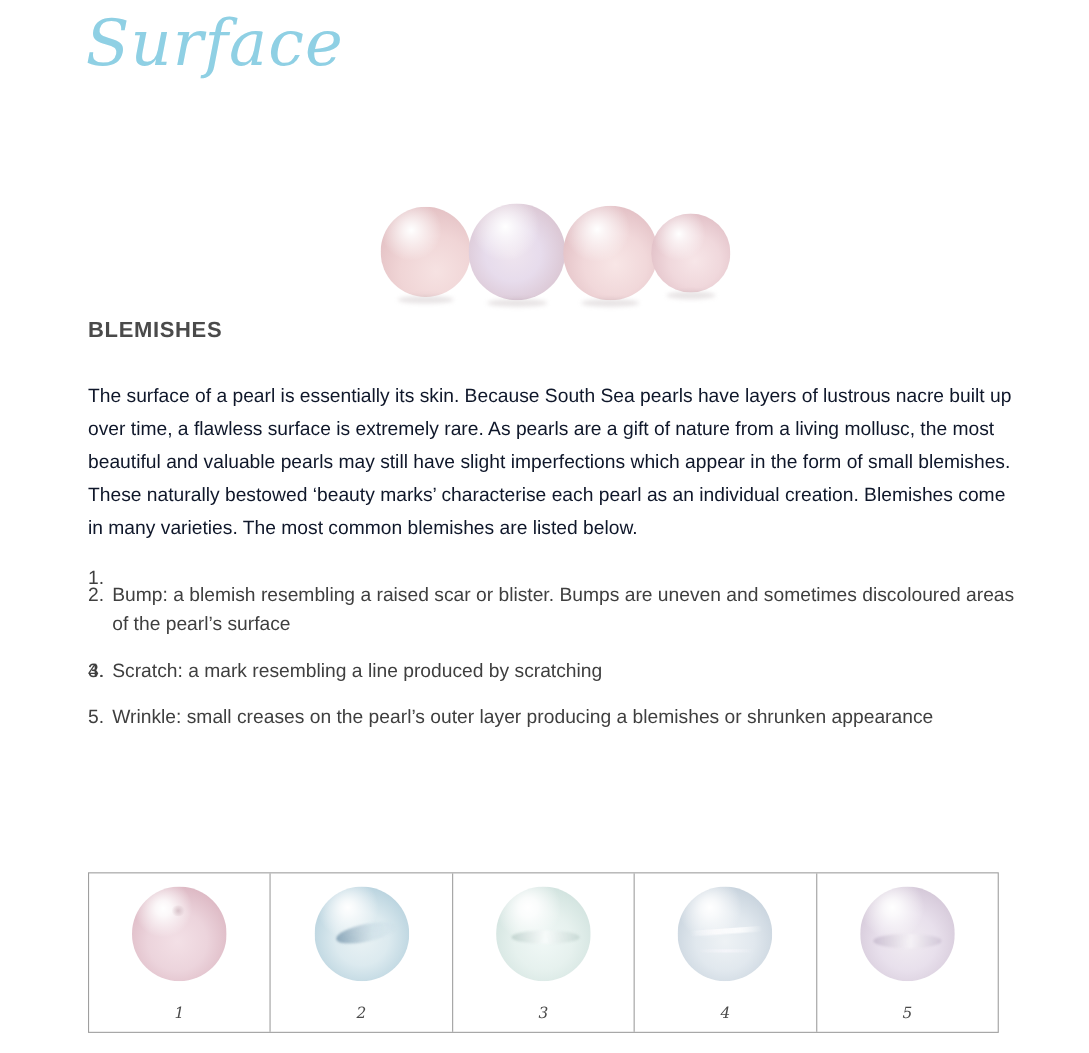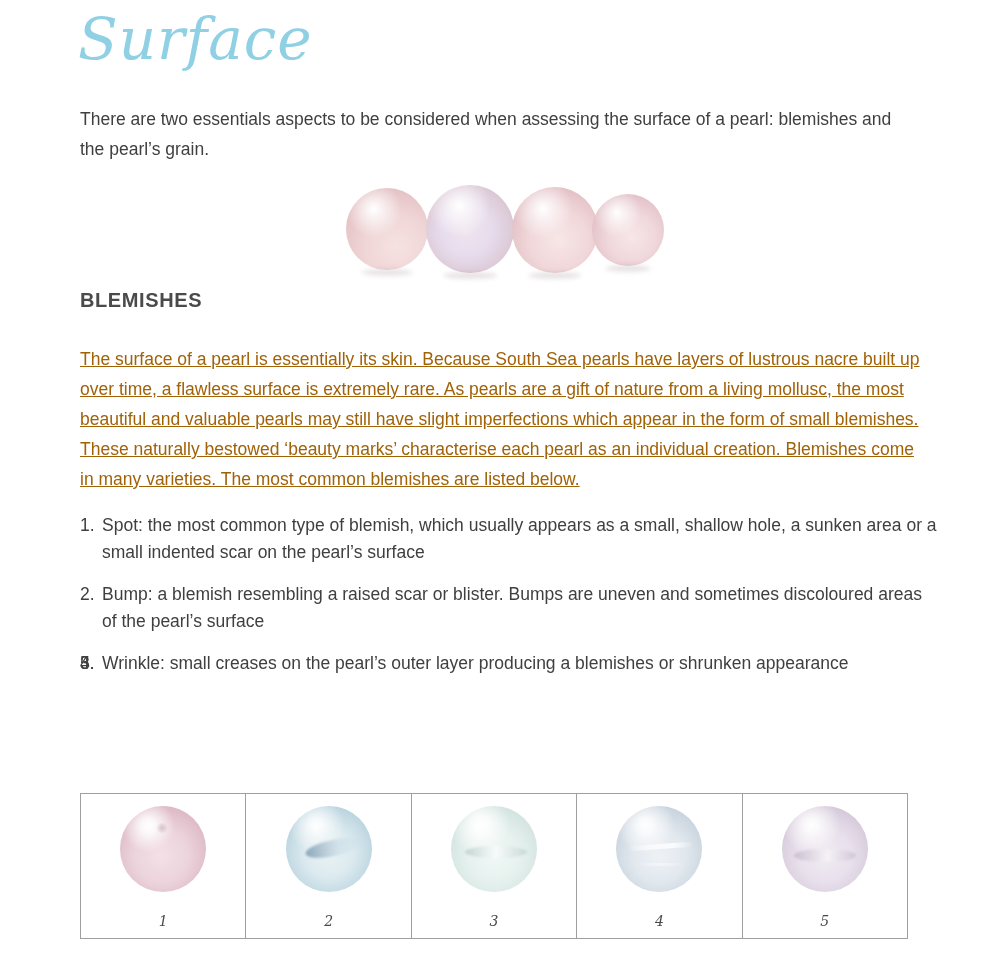--- a/index.html
+++ b/index.html
@@ -97,22 +97,21 @@
     color: #4a4a4a;
     text-align: center;
   }
   .body-copy {
     position: absolute;
     left: 80px;
     top: 344px;
     width: 845px;
     font-size: 17.5px;
     line-height: 30px;
-    color: #a16207;
-    text-decoration: underline;
+    color: #0f172a;
   }
   .blemish-list {
     position: absolute;
     left: 80px;
     top: 512px;
     width: 860px;
     margin: 0;
     padding: 0;
     list-style: none;
     font-size: 17.5px;
@@ -248,47 +247,46 @@
     filter: blur(1px);
   }
 </style>
 </head>
 <body>
 
 <div class="page">
 
   <div class="title">Surface</div>
 
-  <div class="intro">There are two essentials aspects to be considered when assessing the surface of a pearl: blemishes and the pearl’s grain.</div>
 
   <div class="pearl-strip">
     <div class="pearl p1"></div>
     <div class="pearl p2"></div>
     <div class="pearl p3"></div>
     <div class="pearl p4"></div>
   </div>
 
   <div class="section-heading">BLEMISHES</div>
 
   <div class="body-copy">The surface of a pearl is essentially its skin. Because South Sea pearls have layers of lustrous nacre built up over time, a flawless surface is extremely rare. As pearls are a gift of nature from a living mollusc, the most beautiful and valuable pearls may still have slight imperfections which appear in the form of small blemishes. These naturally bestowed ‘beauty marks’ characterise each pearl as an individual creation. Blemishes come in many varieties. The most common blemishes are listed below.</div>
 
   <ul class="blemish-list">
     <li>
       <span class="num">1.</span>
-      <span>Spot: the most common type of blemish, which usually appears as a small, shallow hole, a sunken area or a small indented scar on the pearl’s surface</span>
     </li>
     <li>
       <span class="num">2.</span>
       <span>Bump: a blemish resembling a raised scar or blister. Bumps are uneven and sometimes discoloured areas of the pearl’s surface</span>
     </li>
     <li>
       <span class="num">3.</span>
     </li>
     <li>
       <span class="num">4.</span>
+      <span>Scratch: a mark resembling a line produced by scratching</span>
     </li>
     <li>
       <span class="num">5.</span>
       <span>Wrinkle: small creases on the pearl’s outer layer producing a blemishes or shrunken appearance</span>
     </li>
   </ul>
 
   <div class="gallery">
     <div class="cell">
       <div class="gpearl g1"></div>

